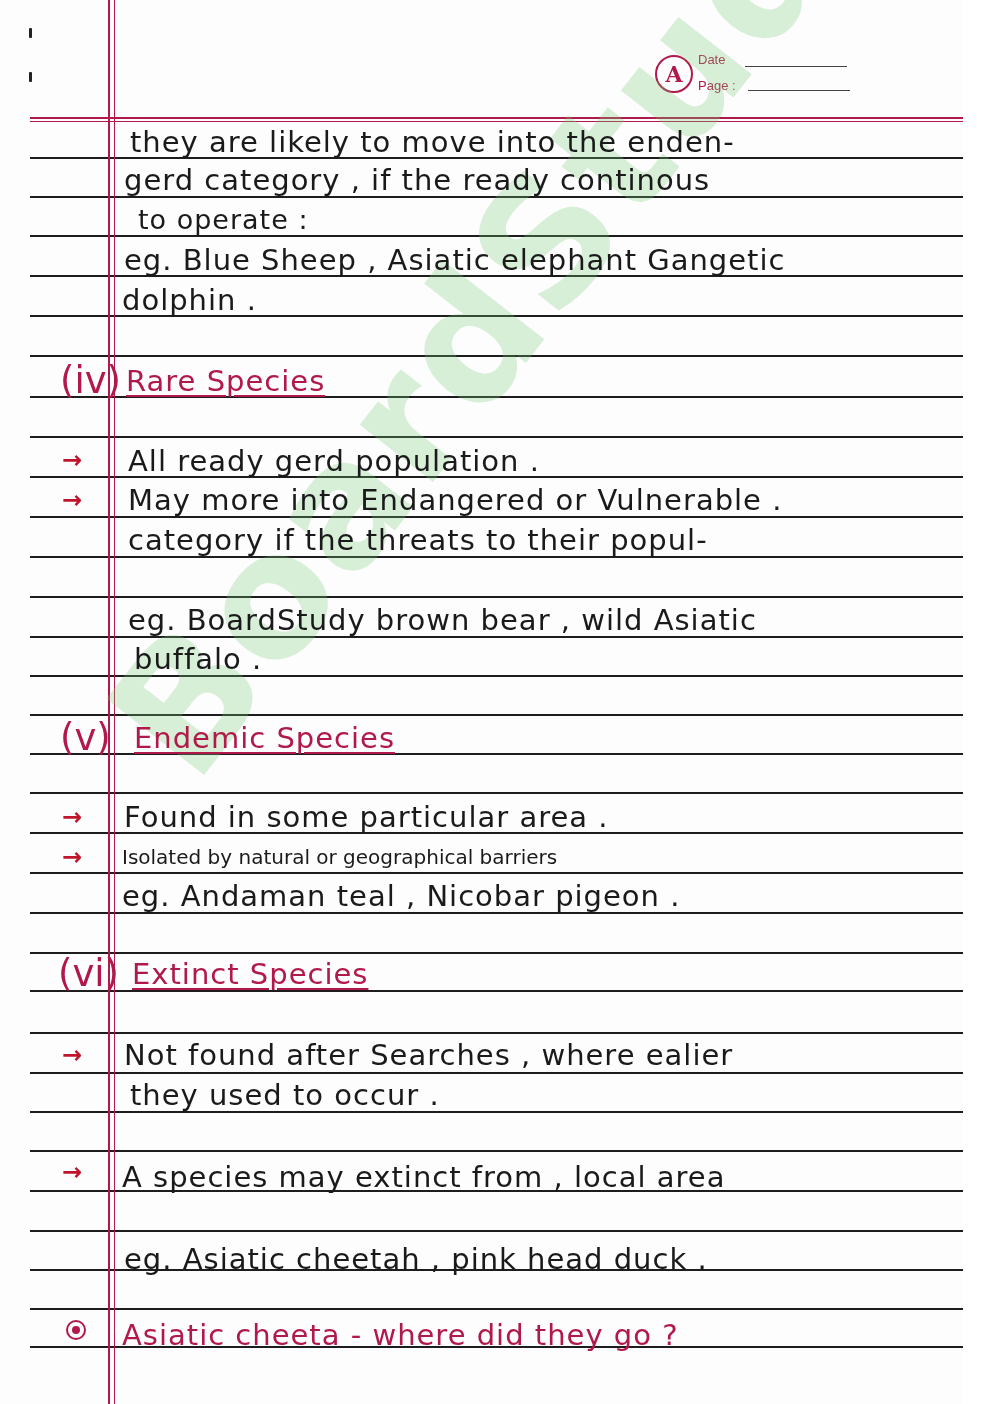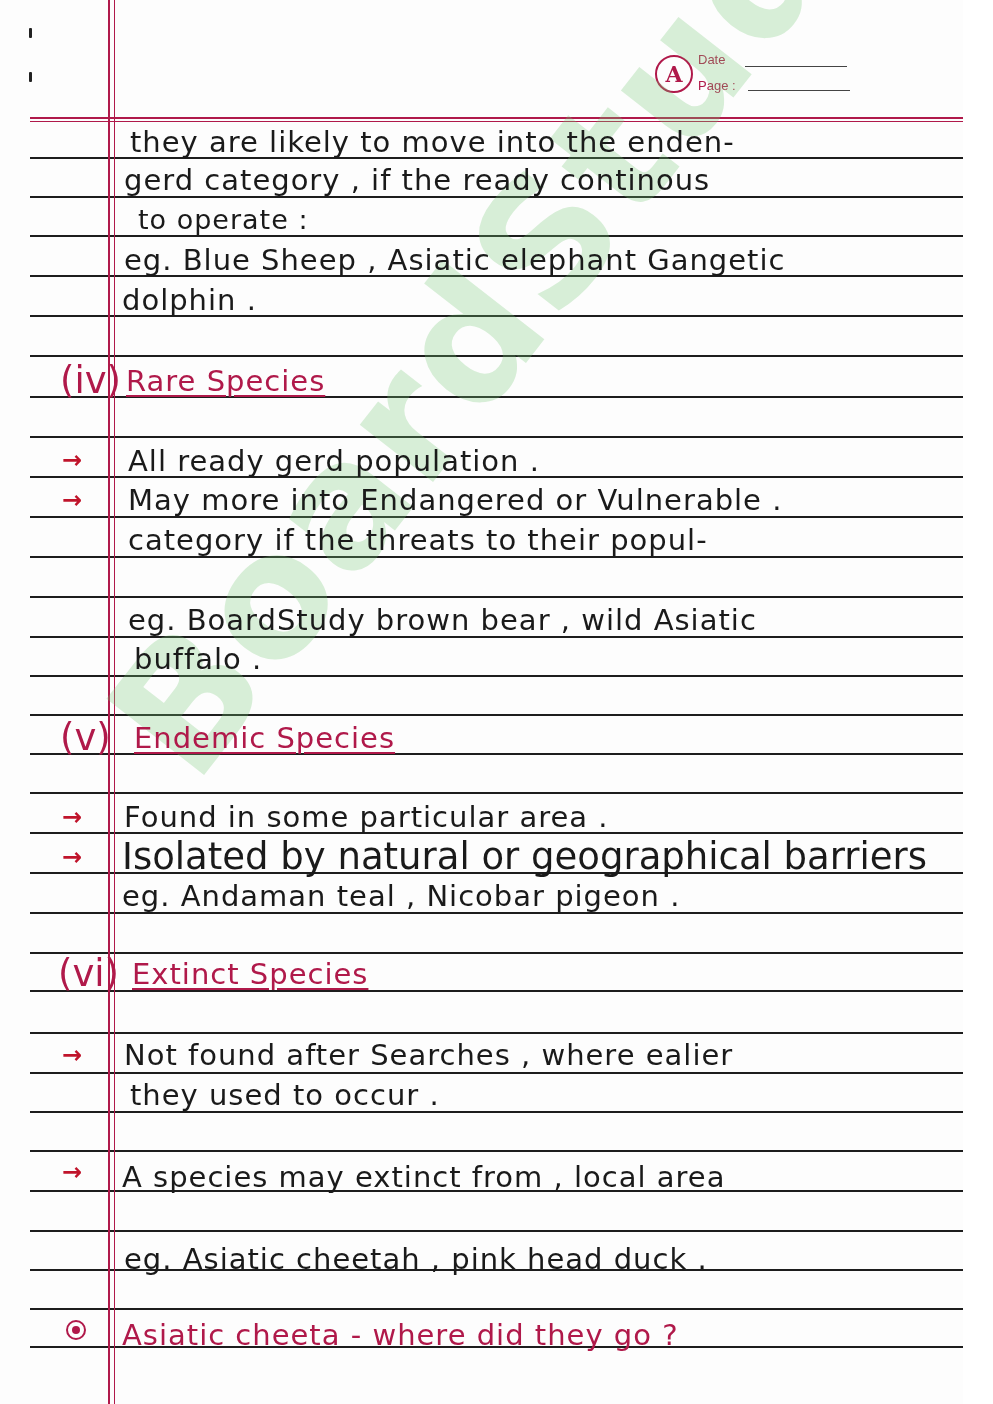--- a/index.html
+++ b/index.html
@@ -117,21 +117,21 @@
   <div class="line-text" style="top:523px; left:128px">category if the threats to their popul-</div>
   <div class="line-text" style="top:603px; left:128px">eg. BoardStudy brown bear , wild Asiatic</div>
   <div class="line-text" style="top:642px; left:134px">buffalo .</div>
 
   <div class="numeral" style="left:60px; top:721px">(v)</div>
   <div class="line-text heading" style="top:721px; left:134px">Endemic Species</div>
 
   <div class="arrow" style="top:800px">→</div>
   <div class="line-text" style="top:800px; left:124px">Found in some particular area .</div>
   <div class="arrow" style="top:840px">→</div>
-  <div class="line-text" style="top:840px; left:122px; font-size:37px; letter-spacing:0">Isolated by natural or geographical barriers</div>
+  <div class="line-text" style="top:840px; left:122px; font-size:20px; letter-spacing:0">Isolated by natural or geographical barriers</div>
   <div class="line-text" style="top:879px; left:122px">eg. Andaman teal , Nicobar pigeon .</div>
 
   <div class="numeral" style="left:58px; top:957px">(vi)</div>
   <div class="line-text heading" style="top:957px; left:132px">Extinct Species</div>
 
   <div class="arrow" style="top:1038px">→</div>
   <div class="line-text" style="top:1038px; left:124px">Not found after Searches , where ealier</div>
   <div class="line-text" style="top:1078px; left:130px">they used to occur .</div>
   <div class="arrow" style="top:1155px">→</div>
   <div class="line-text" style="top:1160px; left:122px">A species may extinct from , local area</div>

